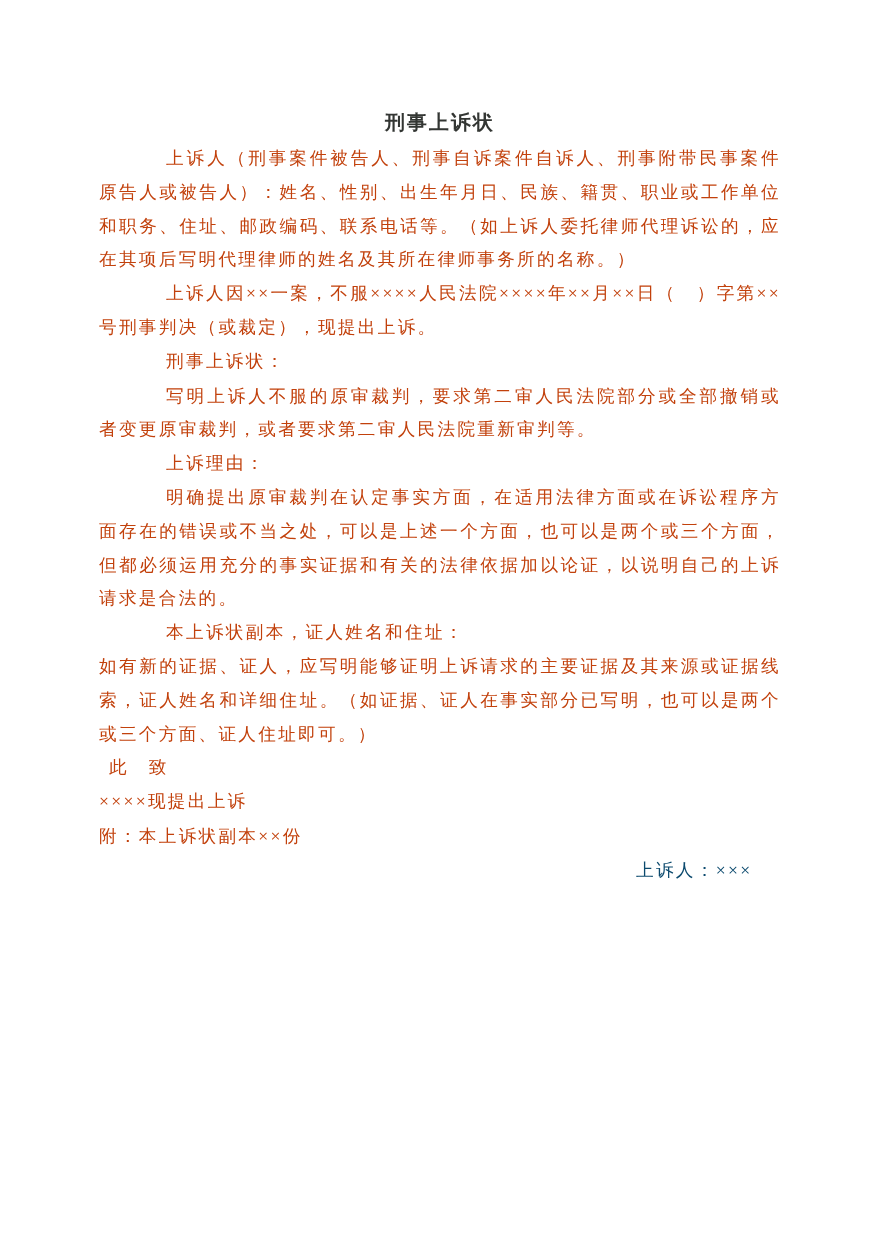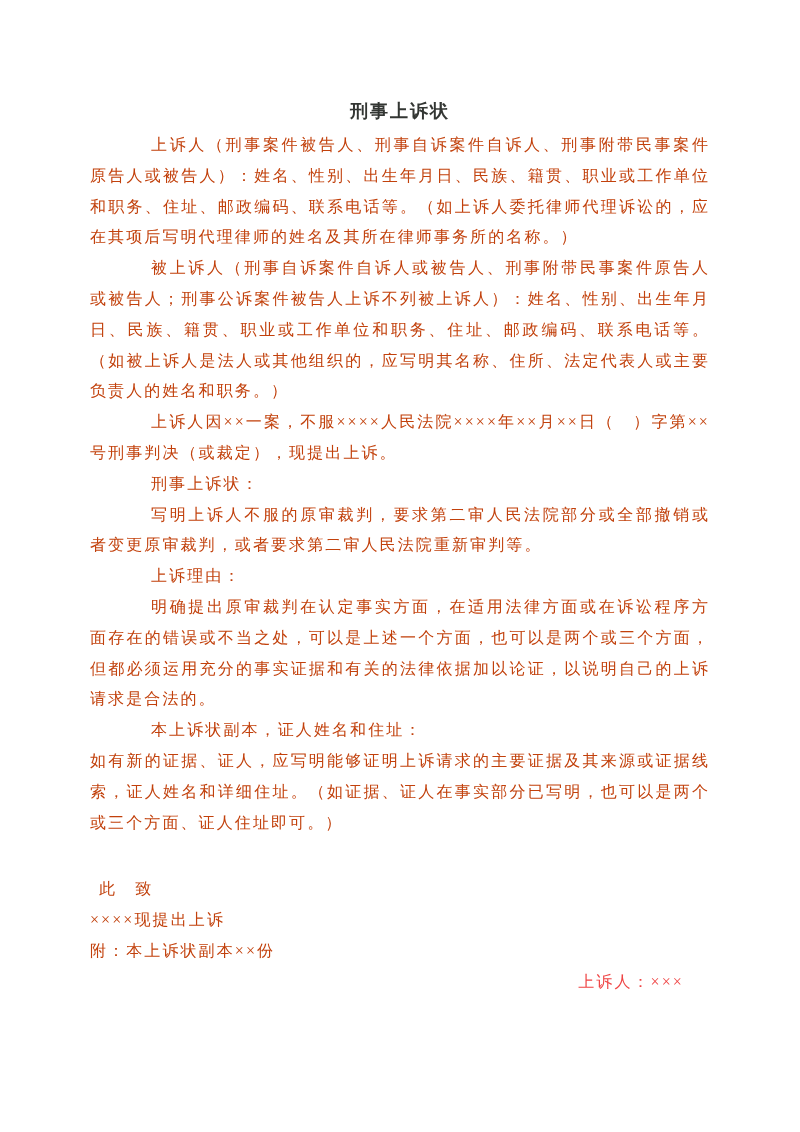--- a/index.html
+++ b/index.html
@@ -33,43 +33,42 @@
     font-size: 16px;
     line-height: 30.8px;
     letter-spacing: 2.1px;
     color: #c2410c;
     margin: 0;
     text-align: justify;
     text-justify: inter-character;
   }
   .indent   { text-indent: 61px; }
   .no-indent{ text-indent: 0; }
-  .salute   { text-indent: 9px; margin-top: 36px; }
+  .salute   { text-indent: 9px; }
   .sig-block {
     text-align: right;
     padding-right: 26px;
   }
   .sig-line {
     font-size: 16px;
     line-height: 30.8px;
     letter-spacing: 2.1px;
-    color: #ef4444;
+    color: #0c4a6e;
     margin: 0;
   }
 </style>
 </head>
 <body>
 
 <div class="page">
 
   <h1 class="doc-title">刑事上诉状</h1>
 
   <p class="para indent">上诉人（刑事案件被告人、刑事自诉案件自诉人、刑事附带民事案件原告人或被告人）：姓名、性别、出生年月日、民族、籍贯、职业或工作单位和职务、住址、邮政编码、联系电话等。（如上诉人委托律师代理诉讼的，应在其项后写明代理律师的姓名及其所在律师事务所的名称。）</p>
 
-  <p class="para indent">被上诉人（刑事自诉案件自诉人或被告人、刑事附带民事案件原告人或被告人；刑事公诉案件被告人上诉不列被上诉人）：姓名、性别、出生年月日、民族、籍贯、职业或工作单位和职务、住址、邮政编码、联系电话等。（如被上诉人是法人或其他组织的，应写明其名称、住所、法定代表人或主要负责人的姓名和职务。）</p>
 
   <p class="para indent">上诉人因××一案，不服××××人民法院××××年××月××日（　）字第××号刑事判决（或裁定），现提出上诉。</p>
 
   <p class="para indent">刑事上诉状：</p>
 
   <p class="para indent">写明上诉人不服的原审裁判，要求第二审人民法院部分或全部撤销或者变更原审裁判，或者要求第二审人民法院重新审判等。</p>
 
   <p class="para indent">上诉理由：</p>
 
   <p class="para indent">明确提出原审裁判在认定事实方面，在适用法律方面或在诉讼程序方面存在的错误或不当之处，可以是上述一个方面，也可以是两个或三个方面，但都必须运用充分的事实证据和有关的法律依据加以论证，以说明自己的上诉请求是合法的。</p>

